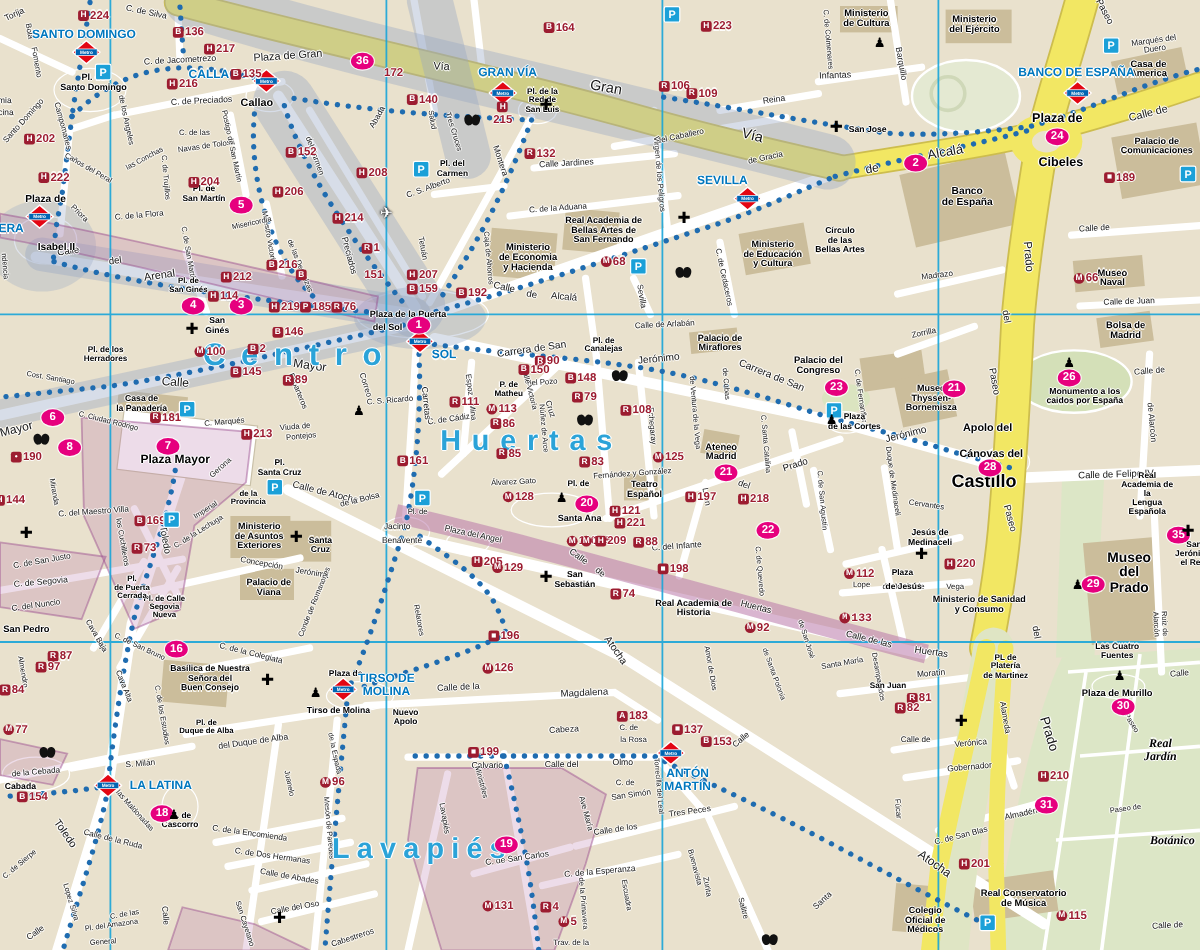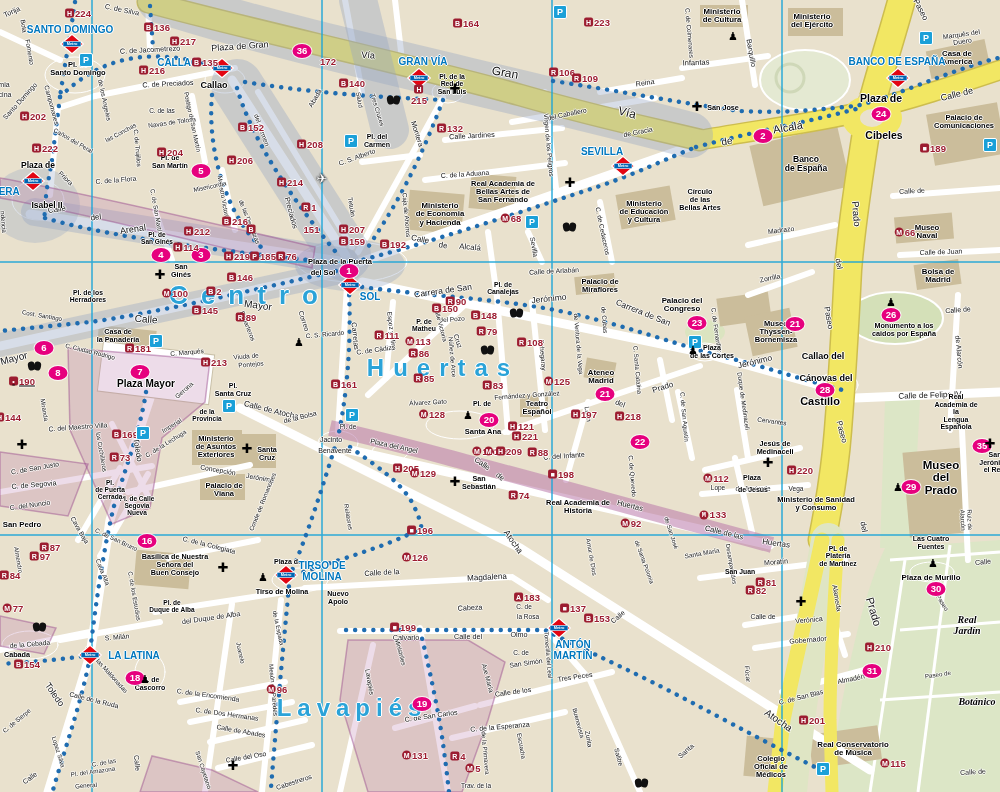--- a/index.html
+++ b/index.html
@@ -485,23 +485,23 @@
       <div class="lb pl" style="left: 904px; top: 330px; position: absolute; font-size: 7.2px;">Monumento a los
 caidos por España</div>
       <div class="lb pl" style="left: 600px; top: 286px; position: absolute; font-size: 7.5px;">Palacio de
 Miraflores</div>
       <div class="lb pl" style="left: 682px; top: 305px; position: absolute; font-size: 7.8px;">Palacio del
 Congreso</div>
       <div class="lb pl" style="left: 712px; top: 352px; position: absolute; font-size: 7px;">Plaza
 de las Cortes</div>
       <div class="lb pl" style="left: 601px; top: 377px; position: absolute; font-size: 7.8px;">Ateneo
 Madrid</div>
-      <div class="lb pl" style="left: 823px; top: 357px; position: absolute; font-size: 9px;">Callao del</div>
+      <div class="lb pl" style="left: 823px; top: 357px; position: absolute; font-size: 9px;">Apolo del</div>
       <div class="lb pl" style="left: 826px; top: 379px; position: absolute; font-size: 9px;">Cánovas del</div>
-      <div class="lb pl" style="left: 820px; top: 402px; position: absolute; font-size: 11px;">Castillo</div>
+      <div class="lb pl" style="left: 820px; top: 402px; position: absolute; font-size: 15px;">Castillo</div>
       <div class="lb pl" style="left: 956px; top: 412px; position: absolute; font-size: 7px;">Real Academia de la
 Lengua Española</div>
       <div class="lb pl" style="left: 941px; top: 478px; position: absolute; font-size: 11.5px;">Museo
 del
 Prado</div>
       <div class="lb pl" style="left: 931px; top: 543px; position: absolute; font-size: 7px;">Las Cuatro
 Fuentes</div>
       <div class="lb pl" style="left: 931px; top: 578px; position: absolute; font-size: 7.8px;">Plaza de Murillo</div>
       <div class="lb pl i" style="left: 967px; top: 626px; position: absolute; font-size: 10px;">Real Jardín</div>
       <div class="lb pl i" style="left: 977px; top: 702px; position: absolute; font-size: 10px;">Botánico</div>
@@ -812,21 +812,21 @@
         <b>145</b>
       </div>
       <div class="poi" style="left: 246px; top: 317px; position: absolute;">
         <i class="R">R</i>
         <b>89</b>
       </div>
       <div class="poi" style="left: 138px; top: 348px; position: absolute;">
         <i class="R">R</i>
         <b>181</b>
       </div>
-      <div class="poi" style="left: 22px; top: 381px; position: absolute; text-decoration: underline;">
+      <div class="poi" style="left: 22px; top: 381px; position: absolute;">
         <i class="D">•</i>
         <b>190</b>
       </div>
       <div class="poi" style="left: 8px; top: 417px; position: absolute;">
         <i class="H">H</i>
         <b>144</b>
       </div>
       <div class="poi" style="left: 214px; top: 362px; position: absolute;">
         <i class="H">H</i>
         <b>213</b>
@@ -856,21 +856,21 @@
         <b>84</b>
       </div>
       <div class="poi" style="left: 13px; top: 608px; position: absolute;">
         <i class="M">M</i>
         <b>77</b>
       </div>
       <div class="poi" style="left: 27px; top: 664px; position: absolute;">
         <i class="B">B</i>
         <b>154</b>
       </div>
-      <div class="poi" style="left: 277px; top: 689px; position: absolute;">
+      <div class="poi" style="left: 277px; top: 652px; position: absolute;">
         <i class="M">M</i>
         <b>96</b>
       </div>
       <div class="poi" style="left: 352px; top: 229px; position: absolute;">
         <i class="H">H</i>
         <b>207</b>
       </div>
       <div class="poi" style="left: 352px; top: 241px; position: absolute;">
         <i class="B">B</i>
         <b>159</b>

